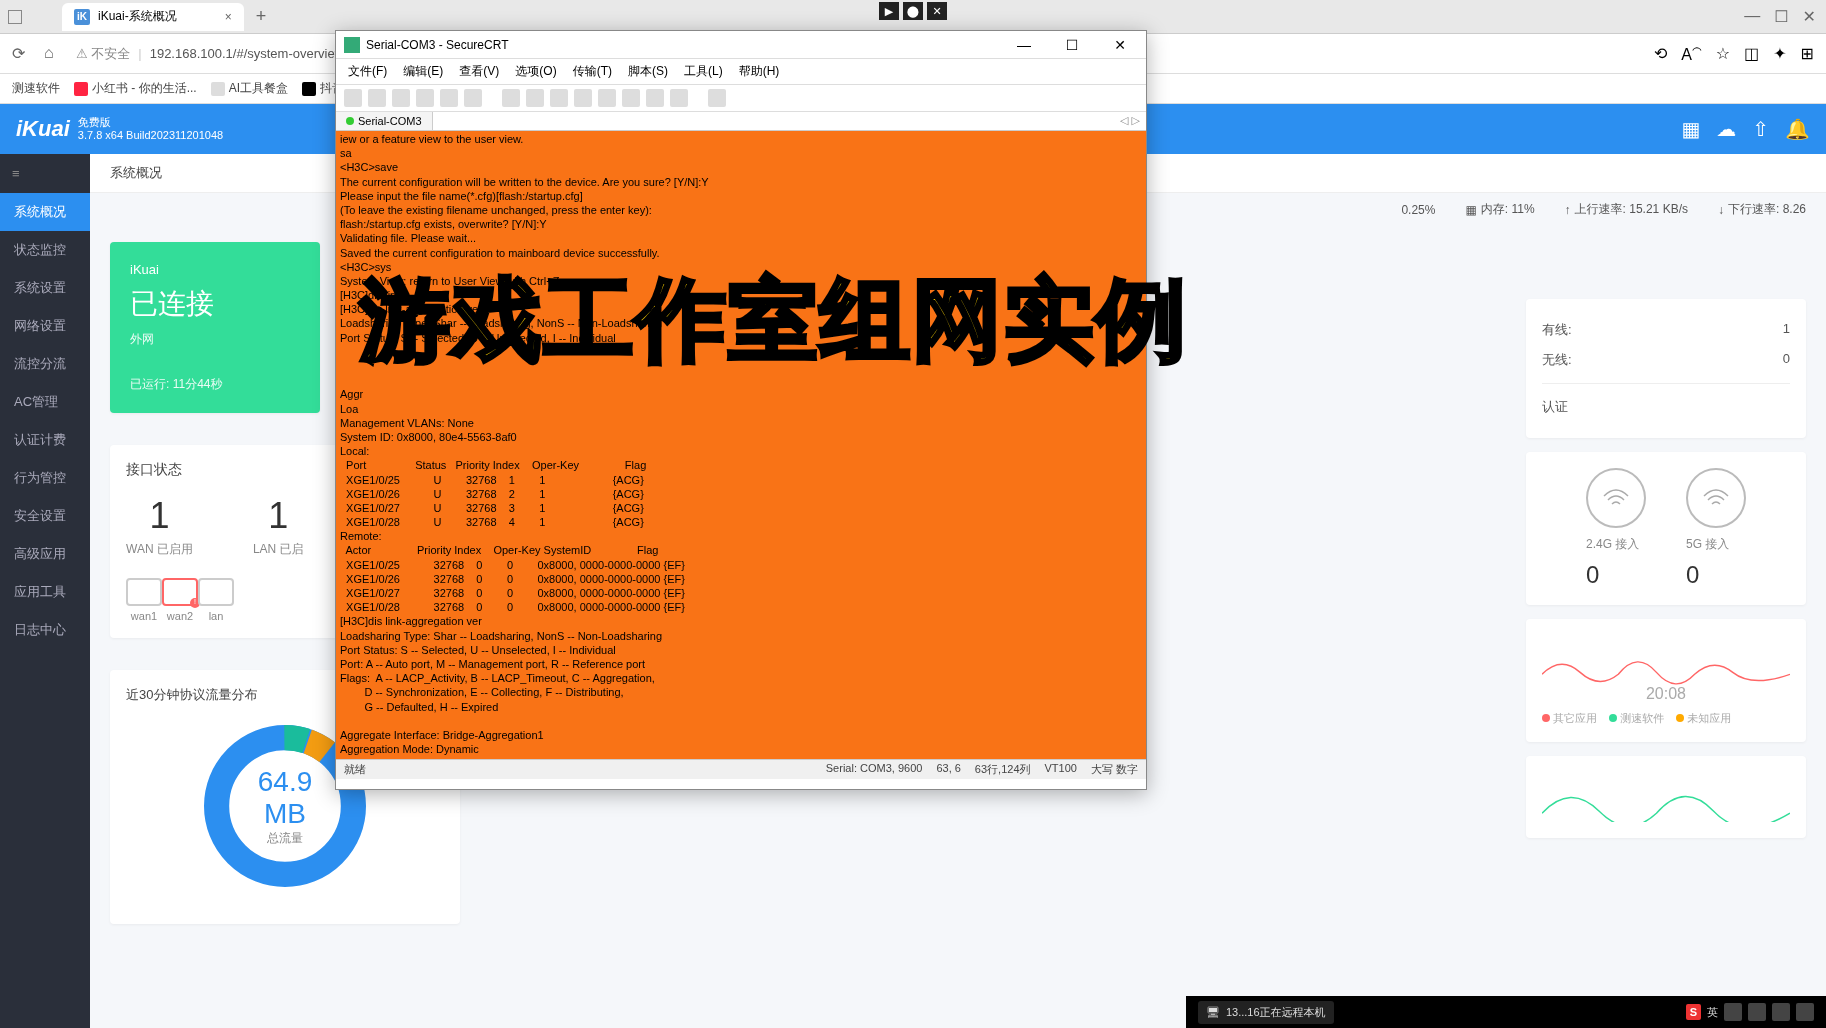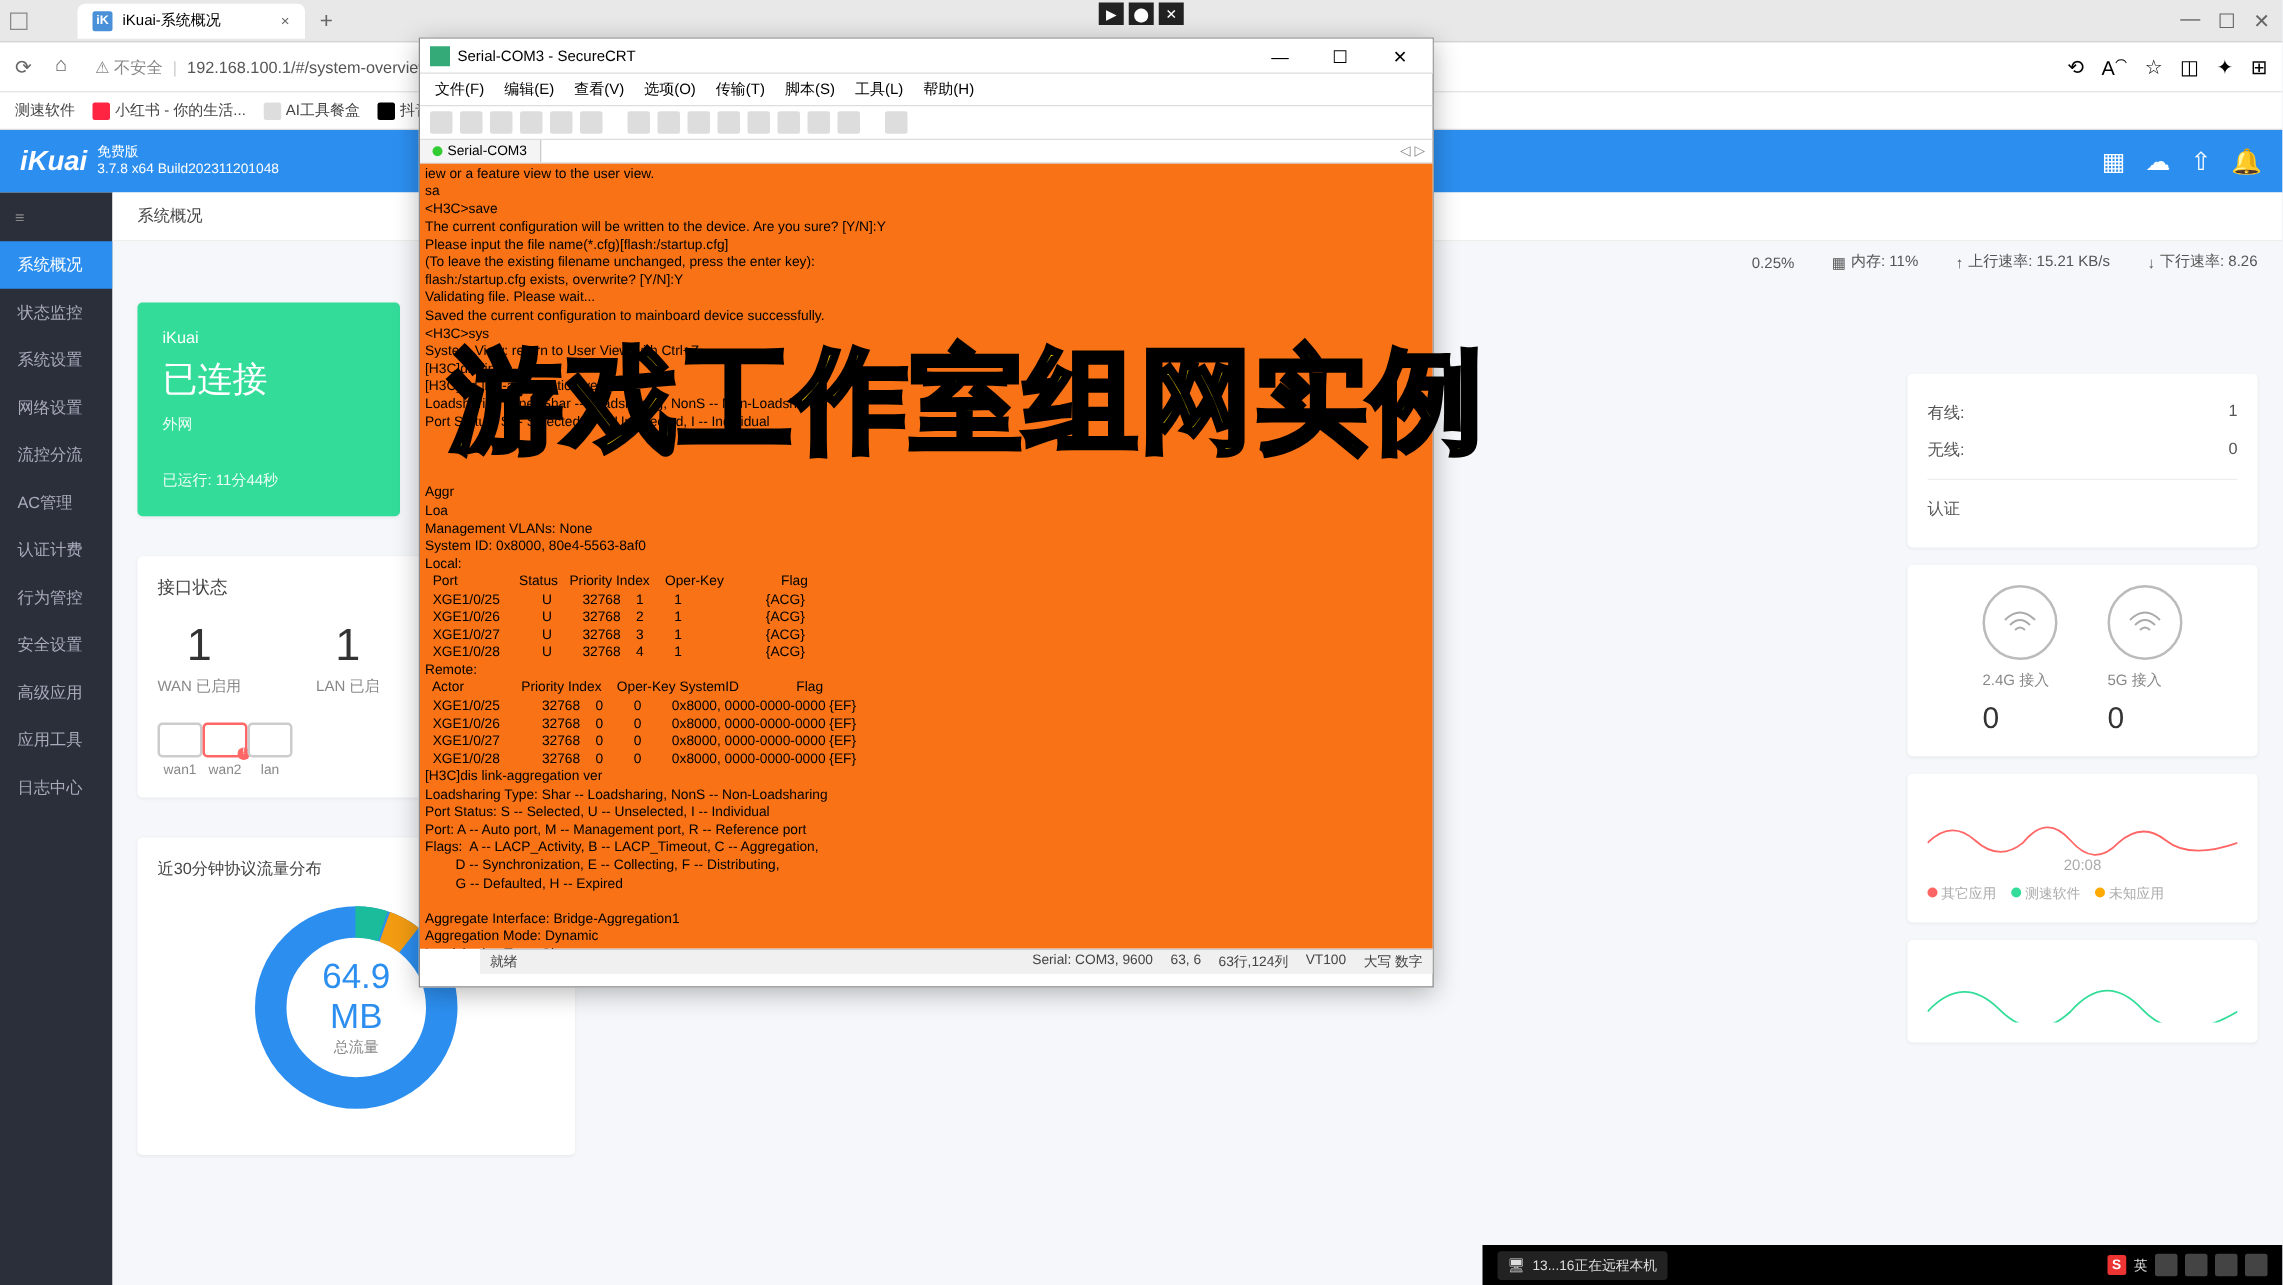--- a/index.html
+++ b/index.html
@@ -70,39 +70,39 @@
 .chart-card { width: 350px; }
 .chart-title { font-size: 13px; color: #444; margin-bottom: 12px; }
 .donut { width: 180px; height: 180px; margin: 12px auto; position: relative; }
 .donut-center { position: absolute; top: 50%; left: 50%; transform: translate(-50%,-50%); text-align: center; }
 .donut-val { font-size: 28px; color: #2c8ff0; }
 .donut-lbl { font-size: 12px; color: #888; }
 
 .sparkline-card { width: 280px; }
 .sparkline { height: 50px; position: relative; }
 .sparkline svg { width: 100%; height: 100%; }
-.spark-time { text-align: center; font-size: 12px; color: #aaa; }
+.spark-time { text-align: center; font-size: 16px; color: #aaa; }
 .legend { display: flex; gap: 12px; font-size: 11px; color: #aaa; margin-top: 8px; }
 .legend-dot { width: 8px; height: 8px; border-radius: 50%; display: inline-block; }
 
 
 .crt-window { position: absolute; top: 30px; left: 335px; width: 812px; height: 760px; background: #fff; border: 1px solid #888; box-shadow: 0 4px 20px rgba(0,0,0,0.3); z-index: 50; }
 .crt-title { background: #fff; height: 28px; display: flex; align-items: center; padding: 0 8px; font-size: 12px; border-bottom: 1px solid #ddd; }
 .crt-title-icon { width: 16px; height: 16px; background: #3a7; margin-right: 6px; }
 .crt-controls { margin-left: auto; display: flex; gap: 12px; }
 .crt-ctrl { width: 36px; height: 24px; display: flex; align-items: center; justify-content: center; cursor: pointer; font-size: 14px; }
 .crt-menu { display: flex; gap: 4px; padding: 2px 6px; font-size: 12px; border-bottom: 1px solid #ddd; }
 .crt-menu-item { padding: 2px 6px; cursor: pointer; }
 .crt-toolbar { display: flex; gap: 6px; padding: 4px 8px; border-bottom: 1px solid #ddd; }
 .crt-tool { width: 18px; height: 18px; background: #ddd; border-radius: 2px; }
 .crt-tabs { display: flex; border-bottom: 1px solid #ccc; font-size: 11px; }
 .crt-tab { padding: 3px 10px; background: #f4f4f4; border-right: 1px solid #ccc; display: flex; align-items: center; gap: 4px; }
 .crt-tab-dot { width: 8px; height: 8px; background: #3c3; border-radius: 50%; }
 .crt-term { background: #f97316; color: #000; font-family: "Courier New", monospace; font-size: 11px; line-height: 1.2; padding: 2px 4px; white-space: pre; height: 628px; overflow: hidden; }
-.crt-status { background: #f0f0f0; border-top: 1px solid #ccc; height: 20px; display: flex; align-items: center; padding: 0 8px; font-size: 11px; color: #444; gap: 20px; margin-left: 48px; }
+.crt-status { background: #f0f0f0; border-top: 1px solid #ccc; height: 20px; display: flex; align-items: center; padding: 0 8px; font-size: 11px; color: #444; gap: 20px; }
 .crt-status-right { margin-left: auto; display: flex; gap: 14px; }
 
 
 .big-title { position: absolute; top: 260px; left: 360px; font-size: 90px; font-weight: 900; color: #ffd400; -webkit-text-stroke: 4px #000; z-index: 60; letter-spacing: 2px; font-family: Liberation Sans, sans-serif; }
 
 
 .taskbar { position: absolute; bottom: 0; right: 0; height: 32px; background: #000; display: flex; align-items: center; padding: 0 12px; gap: 10px; color: #ddd; font-size: 11px; width: 640px; z-index: 40;}
 .task-item { display: flex; align-items: center; gap: 6px; padding: 4px 8px; background: #222; border-radius: 3px; }
 .tray { margin-left: auto; display: flex; gap: 6px; align-items: center; }
 .tray-icon { width: 18px; height: 18px; background: #444; border-radius: 2px; }

